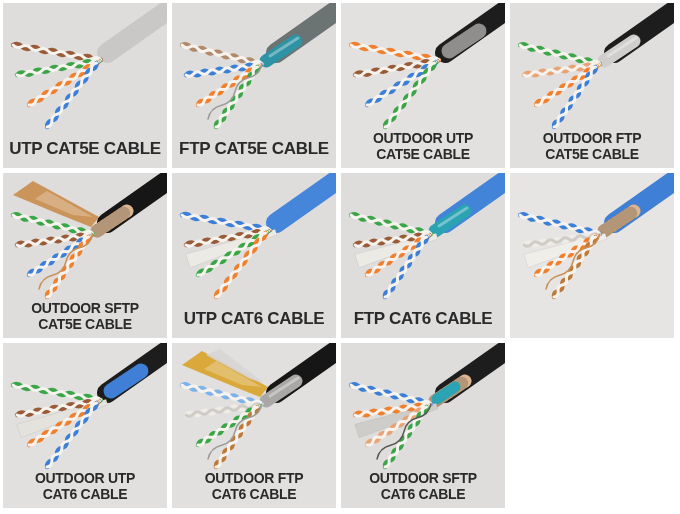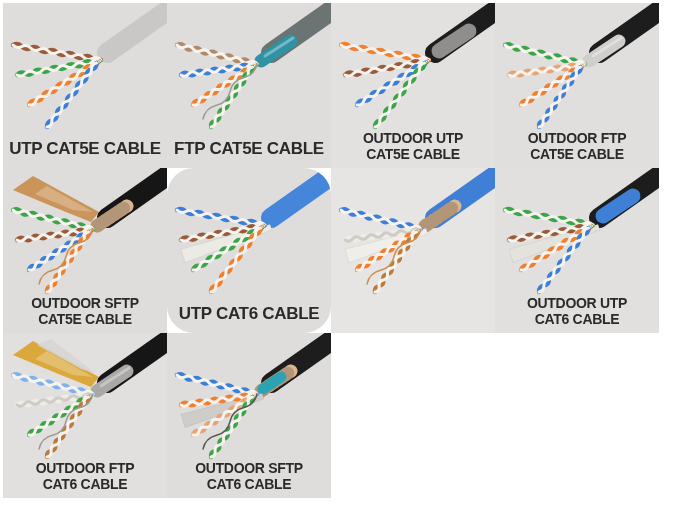--- a/index.html
+++ b/index.html
@@ -1,20 +1,21 @@
 <!DOCTYPE html>
 <html><head>
 <meta charset="utf-8">
 <style>
   html,body{margin:0;padding:0;background:#ffffff;}
   body{width:680px;height:514px;font-family:"Liberation Sans",sans-serif;overflow:hidden;}
   .grid{
     display:grid;
     grid-template-columns:repeat(4,164px);
     grid-template-rows:repeat(3,165px);
+    gap:5px;
     padding:3px 6px 6px 3px;
     width:680px;height:512px;box-sizing:border-box;background:#ffffff;
   }
   .card{position:relative;overflow:hidden;}
   .card svg{position:absolute;left:0;top:0;width:100%;height:100%;display:block;}
   .label{
     position:absolute;left:0;right:0;bottom:5px;
     text-align:center;font-weight:bold;color:#2a2a2a;
     font-size:14px;line-height:1.18;letter-spacing:-0.3px;
   }
@@ -113,35 +114,54 @@
         <path d="M87.0 63.0 Q82.1 62.1 80.9 66.9 Q79.7 71.7 74.8 70.8 Q69.9 69.9 68.7 74.7 Q67.5 79.5 62.6 78.6 Q57.7 77.7 56.5 82.5 Q55.3 87.3 50.4 86.4 Q45.5 85.5 44.3 90.3 Q43.1 95.1 38.2 94.2 Q33.3 93.3 32.1 98.1 Q30.9 102.9 26.0 102.0" stroke="#f6f3ee" stroke-width="3.0" fill="none" stroke-linecap="round"></path>
         <path d="M85.5 64.0 Q86.2 68.9 81.3 70.0 Q76.5 71.1 77.2 76.0 Q77.9 80.9 73.0 82.0 Q68.2 83.1 68.9 88.0 Q69.6 92.9 64.8 94.0 Q59.9 95.1 60.6 100.0 Q61.3 104.9 56.5 106.0 Q51.6 107.1 52.3 112.0 Q53.0 116.9 48.1 118.0 Q43.3 119.1 44.0 124.0" stroke="#f07f2e" stroke-width="4.3" fill="none" stroke-linecap="round"></path>
         <path d="M85.5 64.0 Q80.6 65.1 81.3 70.0 Q82.1 74.9 77.2 76.0 Q72.3 77.1 73.0 82.0 Q73.8 86.9 68.9 88.0 Q64.0 89.1 64.8 94.0 Q65.5 98.9 60.6 100.0 Q55.7 101.1 56.5 106.0 Q57.2 110.9 52.3 112.0 Q47.4 113.1 48.1 118.0 Q48.9 122.9 44.0 124.0" stroke="#f6f3ee" stroke-width="3.0" fill="none" stroke-linecap="round"></path>
         <path d="M90.0 61.0 Q87.5 72.1 76.5 74.8 Q65.5 77.4 63.0 88.5 Q60.5 99.6 49.5 102.3 Q38.5 104.9 36.0 116.0" stroke="#c98f52" stroke-width="1.4" fill="none" stroke-linecap="round"></path>
       </svg>
       <div class="label">
         <span>OUTDOOR SFTP</span>
         <span>CAT5E CABLE</span>
       </div>
     </div>
-    <div class="card" style="background: rgb(222, 221, 220); border-radius: 27px;">
+    <div class="card" style="background: rgb(222, 221, 220);">
       <svg viewBox="0 0 164 165" preserveAspectRatio="none">
         <path d="M172 2 L104 50" stroke="#4586da" stroke-width="20" fill="none" stroke-linecap="round"></path>
         <polygon points="103.06103565149803,56.150728873511284 13.809083186828751,81.35170070485967 18.19091681317125,94.64829929514033 104.93896434850197,61.849271126488716" fill="#eceae4" stroke="rgba(0,0,0,0.08)" stroke-width="0.8"></polygon>
         <path d="M98.0 57.0 Q93.0 59.6 89.2 55.5 Q85.4 51.4 80.4 54.0 Q75.4 56.6 71.6 52.5 Q67.8 48.4 62.8 51.0 Q57.8 53.6 54.0 49.5 Q50.2 45.4 45.2 48.0 Q40.2 50.6 36.4 46.5 Q32.6 42.4 27.6 45.0 Q22.6 47.6 18.8 43.5 Q15.0 39.4 10.0 42.0" stroke="#3b7fd8" stroke-width="4.3" fill="none" stroke-linecap="round"></path>
         <path d="M98.0 57.0 Q94.2 52.9 89.2 55.5 Q84.2 58.1 80.4 54.0 Q76.6 49.9 71.6 52.5 Q66.6 55.1 62.8 51.0 Q59.0 46.9 54.0 49.5 Q49.0 52.1 45.2 48.0 Q41.4 43.9 36.4 46.5 Q31.4 49.1 27.6 45.0 Q23.8 40.9 18.8 43.5 Q13.8 46.1 10.0 42.0" stroke="#f6f3ee" stroke-width="3.0" fill="none" stroke-linecap="round"></path>
         <path d="M96.5 58.0 Q92.9 62.1 88.3 59.4 Q83.6 56.7 80.0 60.8 Q76.4 64.9 71.8 62.2 Q67.1 59.5 63.5 63.6 Q59.9 67.7 55.3 65.0 Q50.6 62.3 47.0 66.4 Q43.4 70.5 38.8 67.8 Q34.1 65.1 30.5 69.2 Q26.9 73.3 22.3 70.6 Q17.6 67.9 14.0 72.0" stroke="#9a5b38" stroke-width="4.3" fill="none" stroke-linecap="round"></path>
         <path d="M96.5 58.0 Q91.8 55.3 88.3 59.4 Q84.7 63.5 80.0 60.8 Q75.3 58.1 71.8 62.2 Q68.2 66.3 63.5 63.6 Q58.8 60.9 55.3 65.0 Q51.7 69.1 47.0 66.4 Q42.3 63.7 38.8 67.8 Q35.2 71.9 30.5 69.2 Q25.8 66.5 22.3 70.6 Q18.7 74.7 14.0 72.0" stroke="#f6f3ee" stroke-width="3.0" fill="none" stroke-linecap="round"></path>
         <path d="M95.0 59.0 Q93.3 64.0 88.1 63.3 Q82.9 62.6 81.2 67.6 Q79.5 72.6 74.3 71.9 Q69.1 71.2 67.4 76.2 Q65.7 81.2 60.5 80.5 Q55.3 79.8 53.6 84.8 Q51.9 89.8 46.7 89.1 Q41.5 88.4 39.8 93.4 Q38.1 98.4 32.9 97.7 Q27.7 97.0 26.0 102.0" stroke="#3aa648" stroke-width="4.3" fill="none" stroke-linecap="round"></path>
         <path d="M95.0 59.0 Q89.8 58.3 88.1 63.3 Q86.4 68.3 81.2 67.6 Q76.0 66.9 74.3 71.9 Q72.6 76.9 67.4 76.2 Q62.2 75.5 60.5 80.5 Q58.8 85.5 53.6 84.8 Q48.4 84.1 46.7 89.1 Q45.0 94.1 39.8 93.4 Q34.6 92.7 32.9 97.7 Q31.2 102.7 26.0 102.0" stroke="#f6f3ee" stroke-width="3.0" fill="none" stroke-linecap="round"></path>
         <path d="M93.5 60.0 Q93.7 65.3 88.5 66.4 Q83.4 67.5 83.6 72.8 Q83.8 78.1 78.7 79.2 Q73.5 80.3 73.7 85.6 Q73.9 90.9 68.8 92.0 Q63.6 93.1 63.8 98.4 Q64.0 103.7 58.9 104.8 Q53.7 105.9 53.9 111.2 Q54.1 116.5 48.9 117.6 Q43.8 118.7 44.0 124.0" stroke="#f07f2e" stroke-width="4.3" fill="none" stroke-linecap="round"></path>
         <path d="M93.5 60.0 Q88.3 61.1 88.5 66.4 Q88.8 71.7 83.6 72.8 Q78.4 73.9 78.7 79.2 Q78.9 84.5 73.7 85.6 Q68.5 86.7 68.8 92.0 Q69.0 97.3 63.8 98.4 Q58.6 99.5 58.9 104.8 Q59.1 110.1 53.9 111.2 Q48.7 112.3 48.9 117.6 Q49.2 122.9 44.0 124.0" stroke="#f6f3ee" stroke-width="3.0" fill="none" stroke-linecap="round"></path>
       </svg>
       <div class="label single">
         <span>UTP CAT6 CABLE</span>
+      </div>
+    </div>
+    <div class="card" style="background: rgb(222, 221, 220);">
+      <svg viewBox="0 0 164 165" preserveAspectRatio="none">
+        <path d="M172 2 L104 50" stroke="#4285d8" stroke-width="20" fill="none" stroke-linecap="round"></path>
+        <path d="M124 38 L94 58" stroke="#2ba3b2" stroke-width="13" fill="none" stroke-linecap="round"></path>
+        <path d="M126 35 L98 53" stroke="rgba(255,255,255,0.35)" stroke-width="3" fill="none" stroke-linecap="round"></path>
+        <polygon points="95.10517502059216,60.13656006589491 13.912075048048372,81.3186401537548 18.087924951951628,94.6813598462452 96.89482497940784,65.86343993410509" fill="#eceae4" stroke="rgba(0,0,0,0.08)" stroke-width="0.8"></polygon>
+        <path d="M90.0 61.0 Q85.2 63.4 82.0 59.1 Q78.8 54.8 74.0 57.2 Q69.2 59.6 66.0 55.3 Q62.8 51.0 58.0 53.4 Q53.2 55.8 50.0 51.5 Q46.8 47.2 42.0 49.6 Q37.2 52.0 34.0 47.7 Q30.8 43.4 26.0 45.8 Q21.2 48.2 18.0 43.9 Q14.8 39.6 10.0 42.0" stroke="#3aa648" stroke-width="4.3" fill="none" stroke-linecap="round"></path>
+        <path d="M90.0 61.0 Q86.8 56.7 82.0 59.1 Q77.2 61.5 74.0 57.2 Q70.8 52.9 66.0 55.3 Q61.2 57.7 58.0 53.4 Q54.8 49.1 50.0 51.5 Q45.2 53.9 42.0 49.6 Q38.8 45.3 34.0 47.7 Q29.2 50.1 26.0 45.8 Q22.8 41.5 18.0 43.9 Q13.2 46.3 10.0 42.0" stroke="#f6f3ee" stroke-width="3.0" fill="none" stroke-linecap="round"></path>
+        <path d="M88.5 62.0 Q85.2 65.9 81.0 63.0 Q76.9 60.1 73.6 64.0 Q70.3 67.9 66.2 65.0 Q62.0 62.1 58.7 66.0 Q55.4 69.9 51.3 67.0 Q47.1 64.1 43.8 68.0 Q40.5 71.9 36.4 69.0 Q32.2 66.1 28.9 70.0 Q25.6 73.9 21.5 71.0 Q17.3 68.1 14.0 72.0" stroke="#9a5b38" stroke-width="4.3" fill="none" stroke-linecap="round"></path>
+        <path d="M88.5 62.0 Q84.3 59.1 81.0 63.0 Q77.8 66.9 73.6 64.0 Q69.4 61.1 66.2 65.0 Q62.9 68.9 58.7 66.0 Q54.5 63.1 51.3 67.0 Q48.0 70.9 43.8 68.0 Q39.6 65.1 36.4 69.0 Q33.1 72.9 28.9 70.0 Q24.7 67.1 21.5 71.0 Q18.2 74.9 14.0 72.0" stroke="#f6f3ee" stroke-width="3.0" fill="none" stroke-linecap="round"></path>
+        <path d="M87.0 63.0 Q85.8 67.8 80.9 66.9 Q76.0 66.0 74.8 70.8 Q73.6 75.6 68.7 74.7 Q63.8 73.8 62.6 78.6 Q61.4 83.4 56.5 82.5 Q51.6 81.6 50.4 86.4 Q49.2 91.2 44.3 90.3 Q39.4 89.4 38.2 94.2 Q37.0 99.0 32.1 98.1 Q27.2 97.2 26.0 102.0" stroke="#f07f2e" stroke-width="4.3" fill="none" stroke-linecap="round"></path>
+        <path d="M87.0 63.0 Q82.1 62.1 80.9 66.9 Q79.7 71.7 74.8 70.8 Q69.9 69.9 68.7 74.7 Q67.5 79.5 62.6 78.6 Q57.7 77.7 56.5 82.5 Q55.3 87.3 50.4 86.4 Q45.5 85.5 44.3 90.3 Q43.1 95.1 38.2 94.2 Q33.3 93.3 32.1 98.1 Q30.9 102.9 26.0 102.0" stroke="#f6f3ee" stroke-width="3.0" fill="none" stroke-linecap="round"></path>
+        <path d="M85.5 64.0 Q86.2 68.9 81.3 70.0 Q76.5 71.1 77.2 76.0 Q77.9 80.9 73.0 82.0 Q68.2 83.1 68.9 88.0 Q69.6 92.9 64.8 94.0 Q59.9 95.1 60.6 100.0 Q61.3 104.9 56.5 106.0 Q51.6 107.1 52.3 112.0 Q53.0 116.9 48.1 118.0 Q43.3 119.1 44.0 124.0" stroke="#3b7fd8" stroke-width="4.3" fill="none" stroke-linecap="round"></path>
+        <path d="M85.5 64.0 Q80.6 65.1 81.3 70.0 Q82.1 74.9 77.2 76.0 Q72.3 77.1 73.0 82.0 Q73.8 86.9 68.9 88.0 Q64.0 89.1 64.8 94.0 Q65.5 98.9 60.6 100.0 Q55.7 101.1 56.5 106.0 Q57.2 110.9 52.3 112.0 Q47.4 113.1 48.1 118.0 Q48.9 122.9 44.0 124.0" stroke="#f6f3ee" stroke-width="3.0" fill="none" stroke-linecap="round"></path>
+      </svg>
+      <div class="label single">
+        <span>FTP CAT6 CABLE</span>
       </div>
     </div>
     <div class="card" style="background: rgb(231, 229, 227);">
       <svg viewBox="0 0 164 165" preserveAspectRatio="none">
         <path d="M172 2 L104 50" stroke="#3f7fd6" stroke-width="20" fill="none" stroke-linecap="round"></path>
         <path d="M124 38 L94 58" stroke="#bd7a3a" stroke-width="13" fill="none" stroke-linecap="round"></path>
         <path d="M124 38 L94 58" stroke="rgba(255,255,255,0.45)" stroke-width="13" fill="none" stroke-linecap="round" stroke-dasharray="2 3"></path>
         <path d="M124 38 L94 58" stroke="rgba(0,0,0,0.18)" stroke-width="13" fill="none" stroke-linecap="round" stroke-dasharray="2 4" stroke-dashoffset="2"></path>
         <polygon points="95.10517502059216,60.13656006589491 13.912075048048372,81.3186401537548 18.087924951951628,94.6813598462452 96.89482497940784,65.86343993410509" fill="#f0eee8" stroke="rgba(0,0,0,0.08)" stroke-width="0.8"></polygon>
         <path d="M90.0 61.0 Q85.2 63.4 82.0 59.1 Q78.8 54.8 74.0 57.2 Q69.2 59.6 66.0 55.3 Q62.8 51.0 58.0 53.4 Q53.2 55.8 50.0 51.5 Q46.8 47.2 42.0 49.6 Q37.2 52.0 34.0 47.7 Q30.8 43.4 26.0 45.8 Q21.2 48.2 18.0 43.9 Q14.8 39.6 10.0 42.0" stroke="#3b7fd8" stroke-width="4.3" fill="none" stroke-linecap="round"></path>

